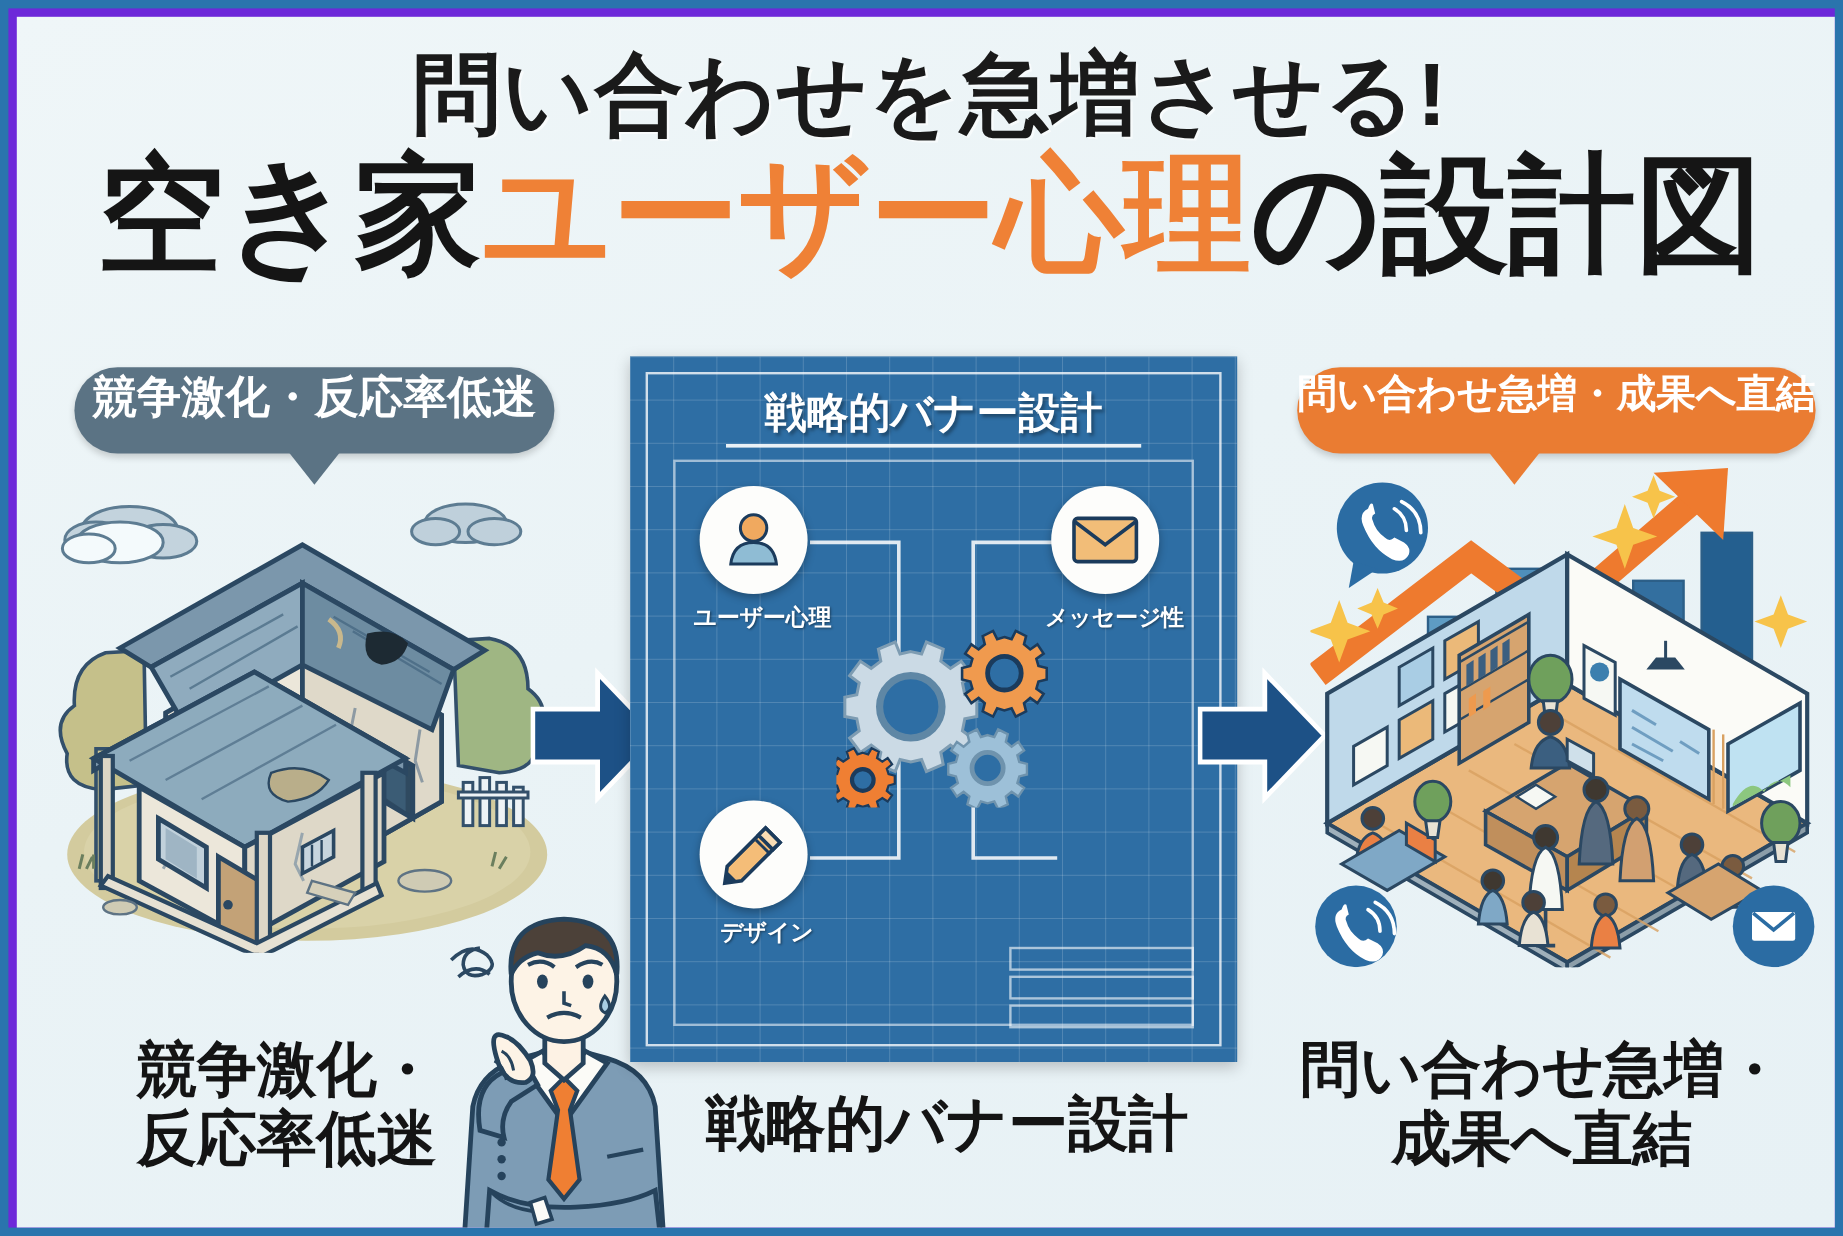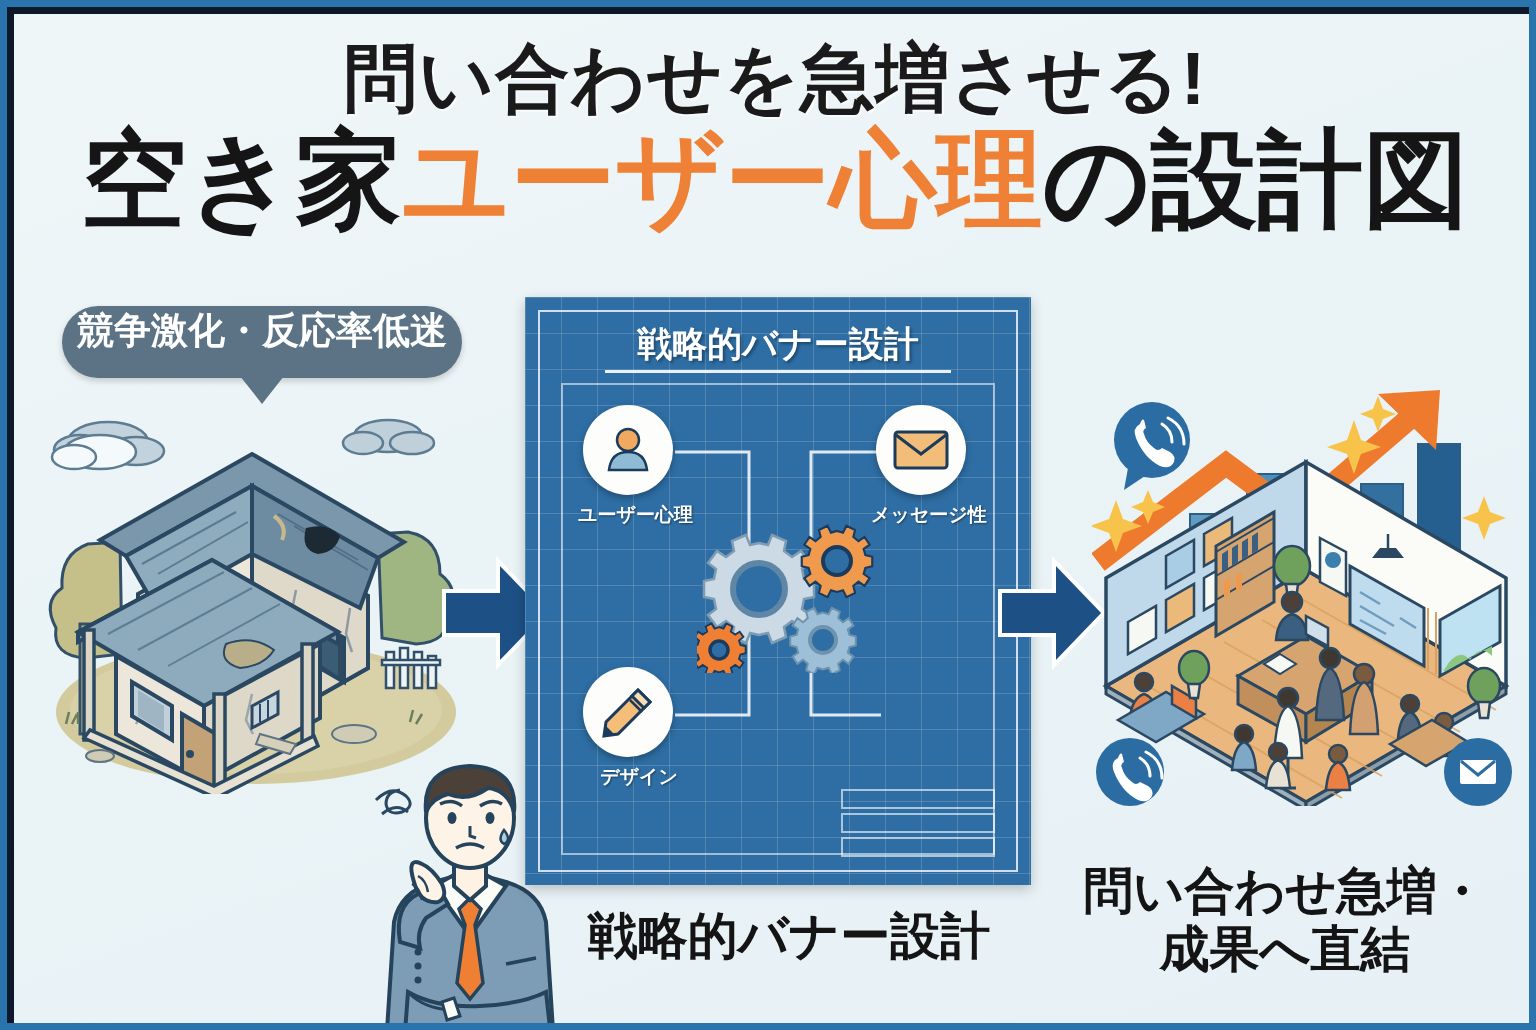--- a/index.html
+++ b/index.html
@@ -4,21 +4,21 @@
 <style>
   html,body{margin:0;padding:0;}
   body{
     width:1536px;height:1030px;
     background:#2a74ad;
     font-family:"Liberation Sans","DejaVu Sans",sans-serif;
     overflow:hidden;
   }
   #canvas{
     position:absolute;left:0;top:0;width:1536px;height:1030px;
-    background:#0f172a;
+    background:#6d28d9;
     border:7px solid #2a74ad;
     box-sizing:border-box;
     overflow:hidden;
   }
   #inner{
     position:absolute;left:7px;top:7px;width:1522px;height:1016px;
     background:linear-gradient(160deg,#eff6f8 0%,#eaf3f6 45%,#e7f1f5 100%);
     overflow:hidden;
   }
 
@@ -139,20 +139,24 @@
 <div id="canvas">
 <div id="inner">
 
   <div class="title-wrap">
     <div class="title-l1">問い合わせを急増させる!</div>
     <div class="title-l2"><span>空き家</span><span class="title-accent">ユーザー心理</span><span>の設計図</span></div>
   </div>
 
   <div class="bubble" id="bubble-left">
     <span>競争激化・反応率低迷</span>
+    <span class="tail"></span>
+  </div>
+  <div class="bubble" id="bubble-right">
+    <span>問い合わせ急増・成果へ直結</span>
     <span class="tail"></span>
   </div>
 
   <div id="house-scene">
     <svg width="430" height="400" viewBox="0 0 430 400">
 
       <g fill="#c3d3dd" stroke="#5d7c92" stroke-width="2.5">
         <ellipse cx="70" cy="48" rx="40" ry="20"></ellipse>
         <ellipse cx="42" cy="56" rx="26" ry="15"></ellipse>
         <ellipse cx="98" cy="57" rx="28" ry="14"></ellipse>
@@ -602,20 +606,24 @@
         </g>
       </g>
       <g transform="translate(352,352)">
         <circle cx="34" cy="34" r="34" fill="#2b6ca3"></circle>
         <rect x="16" y="22" width="36" height="24" rx="2" fill="#fff"></rect>
         <path d="M17 23 L34 37 L51 23" fill="none" stroke="#2b6ca3" stroke-width="3"></path>
       </g>
     </svg>
   </div>
 
+  <div class="caption" id="cap-left">
+    <div>競争激化・</div>
+    <div>反応率低迷</div>
+  </div>
   <div class="caption" id="cap-center">
     <div>戦略的バナー設計</div>
   </div>
   <div class="caption" id="cap-right">
     <div>問い合わせ急増・</div>
     <div>成果へ直結</div>
   </div>
 
 </div>
 </div>

